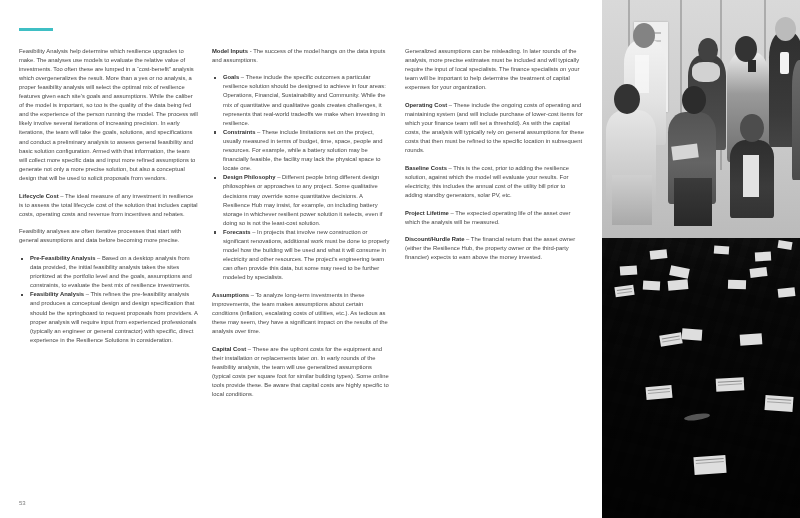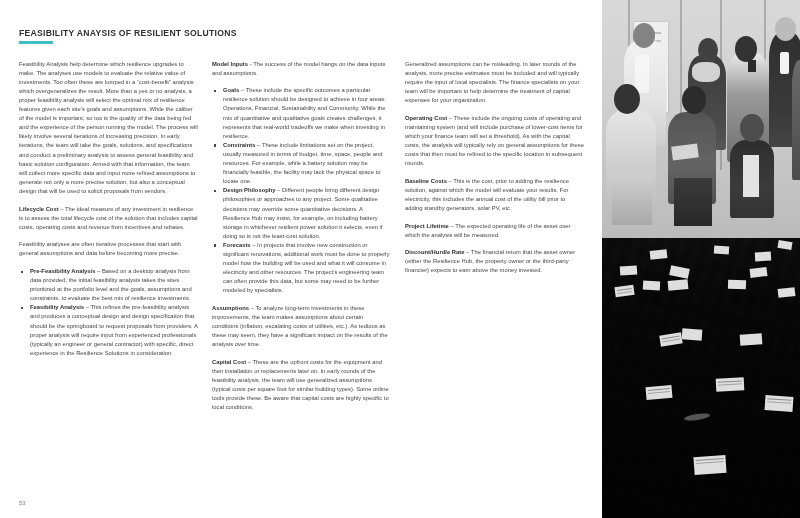--- a/index.html
+++ b/index.html
@@ -165,21 +165,20 @@
     box-shadow: 0 3px 0 rgba(90,90,90,0.45);
   }
 </style>
 </head>
 <body>
 
 <div class="page">
 
   <div class="text-area">
 
-    <div class="page-title">FEASIBILITY ANAYSIS OF RESILIENT SOLUTIONS</div>
     <div class="title-rule"></div>
 
     <div class="columns">
 
       <div class="col">
         <p>Feasibility Analysis help determine which resilience upgrades to make. The analyses use models to evaluate the relative value of investments. Too often these are lumped in a “cost-benefit” analysis which overgeneralizes the result. More than a yes or no analysis, a proper feasibility analysis will select the optimal mix of resilience features given each site’s goals and assumptions. While the caliber of the model is important, so too is the quality of the data being fed and the experience of the person running the model. The process will likely involve several iterations of increasing precision. In early iterations, the team will take the goals, solutions, and specifications and conduct a preliminary analysis to assess general feasibility and basic solution configuration. Armed with that information, the team will collect more specific data and input more refined assumptions to generate not only a more precise solution, but also a conceptual design that will be used to solicit proposals from vendors.</p>
 
         <p><b>Lifecycle Cost</b><span> – The ideal measure of any investment in resilience is to assess the total lifecycle cost of the solution that includes capital costs, operating costs and revenue from incentives and rebates.</span></p>
 
         <p>Feasibility analyses are often iterative processes that start with general assumptions and data before becoming more precise.</p>

